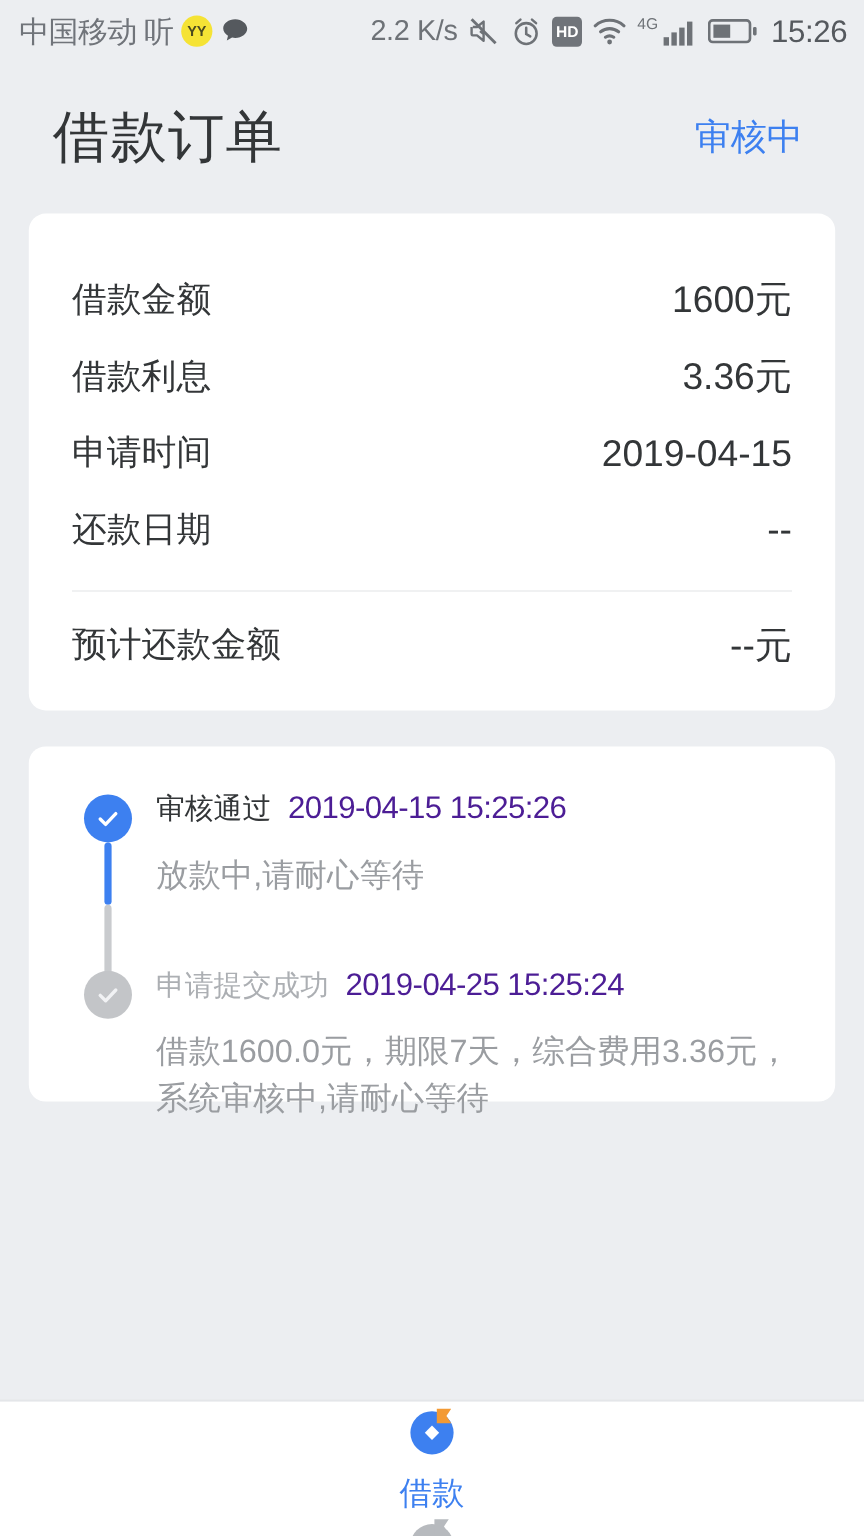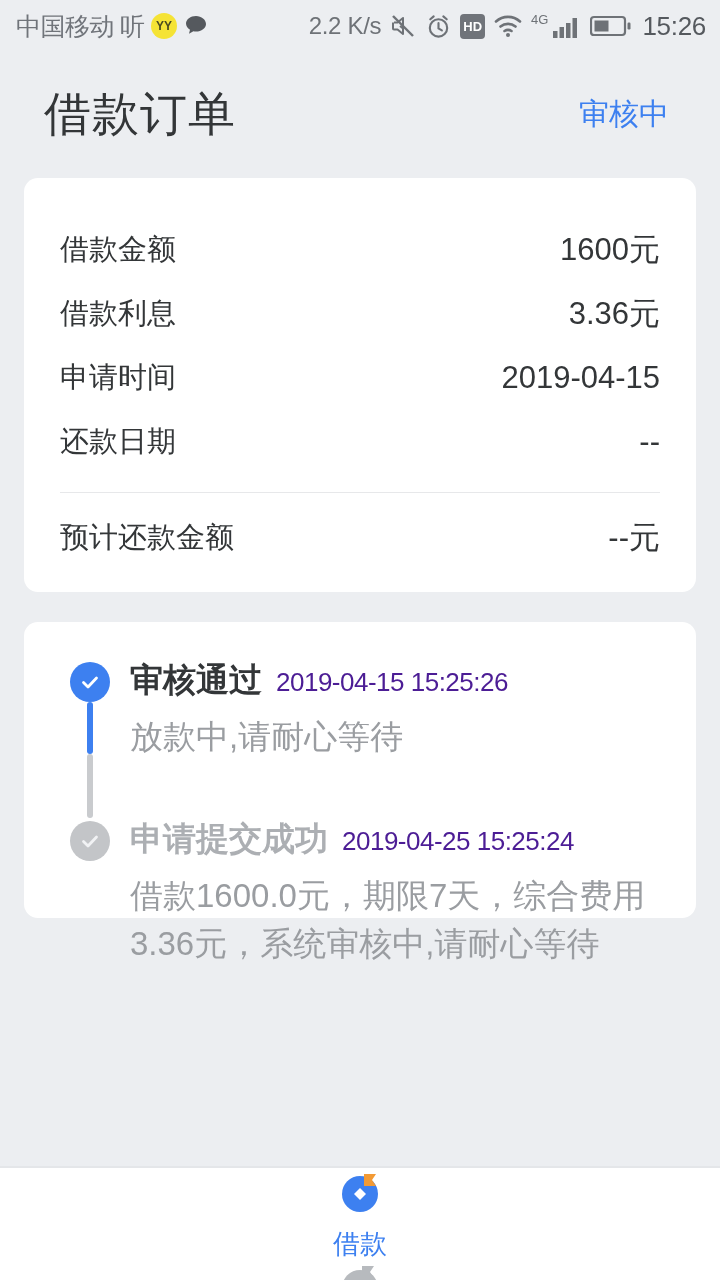--- a/index.html
+++ b/index.html
@@ -73,24 +73,24 @@
   .tl-dot.active { background: #3D80F0; }
   .tl-dot.done   { background: #C3C5C8; }
   .tl-check { display: block; }
   .tl-line {
     position: absolute; left: 33px; top: 44px; width: 6px; border-radius: 3px;
   }
   .tl-line.seg-blue { height: 52px; background: #3D80F0; }
   .tl-line.seg-gray { top: 96px; height: 64px; background: #C9CBCE; }
   .tl-body { flex: 1; padding-top: 0; }
   .tl-head { display: flex; align-items: baseline; gap: 14px; }
-  .tl-title { font-size: 33px; color: #333638; font-weight: bold; }
+  .tl-title { font-size: 24px; color: #333638; }
   .tl-title.muted { color: #ACAFB3; }
   .tl-time { font-size: 26px; color: #4c1d95; letter-spacing: -0.5px; }
-  .tl-desc { font-size: 33px; color: #9A9DA1; margin-top: 10px; line-height: 1.45; max-width: 584px; }
+  .tl-desc { font-size: 27px; color: #9A9DA1; margin-top: 20px; line-height: 1.45; max-width: 584px; }
   .tl-item.second { margin-top: 56px; }
 
   
   .tabbar {
     position: absolute; left: 0; bottom: 0; width: 720px; height: 114px;
     background: #FFFFFF; border-top: 2px solid #E4E6E9;
     display: flex; align-items: center; flex-direction: column;
   }
   .tab {
     flex: 1; height: 100%;

